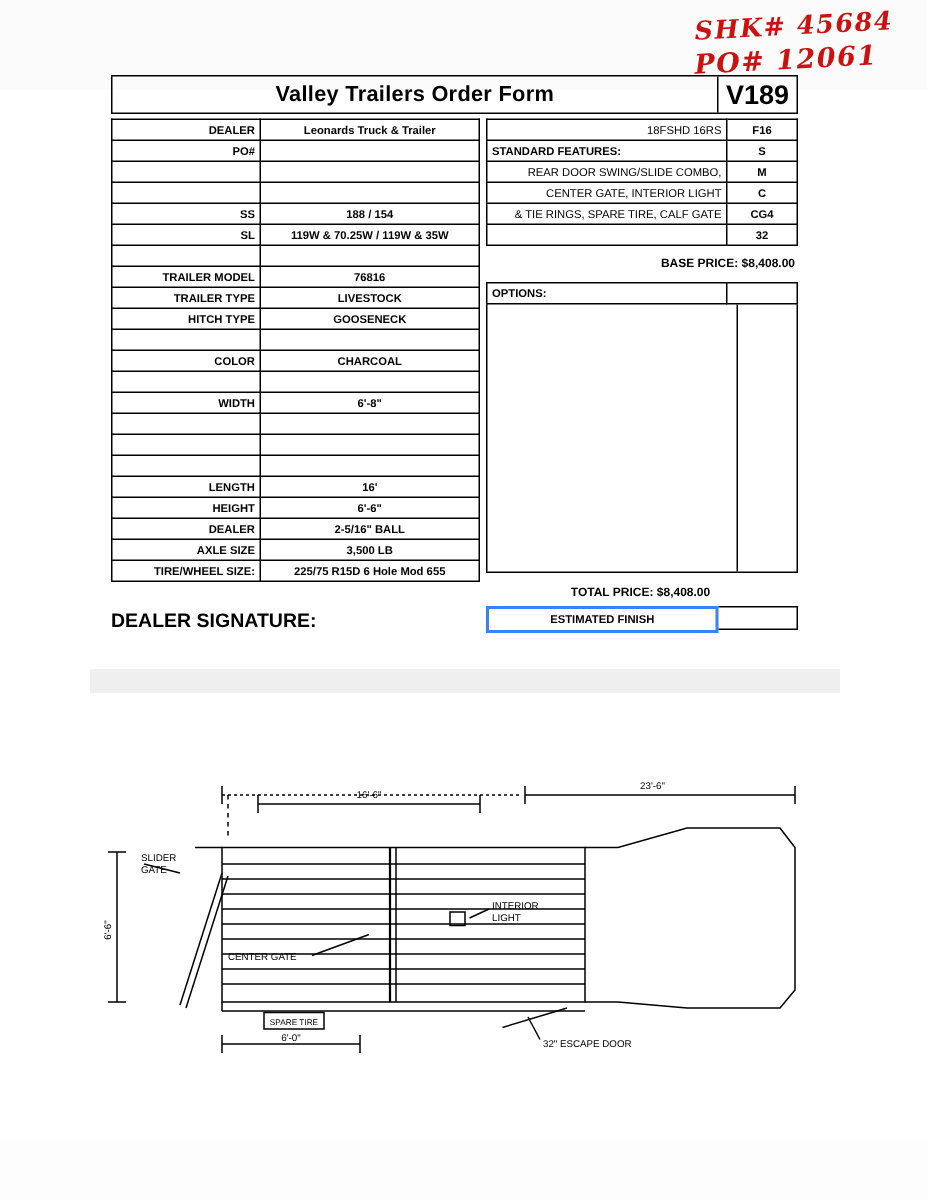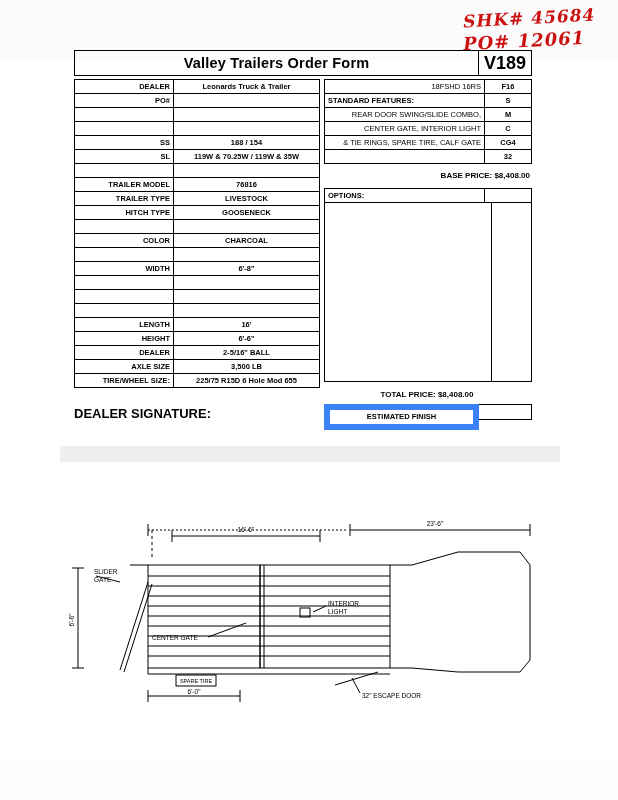--- a/index.html
+++ b/index.html
@@ -182,21 +182,21 @@
     font-weight: bold;
     padding-top: 2px;
   }
   .sig-right {
     width: 208px;
     margin-left: 4px;
     display: flex;
   }
   .sig-right .ef {
     flex: 1;
-    border: 6px solid #3b82f6;
+    border: 2px solid #3b82f6;
     height: 14px;
     font-size: 7.5px;
     font-weight: bold;
     text-align: center;
     line-height: 14px;
   }
   .sig-right .efbox {
     width: 52px;
     border: 1px solid #000;
     border-left: none;

